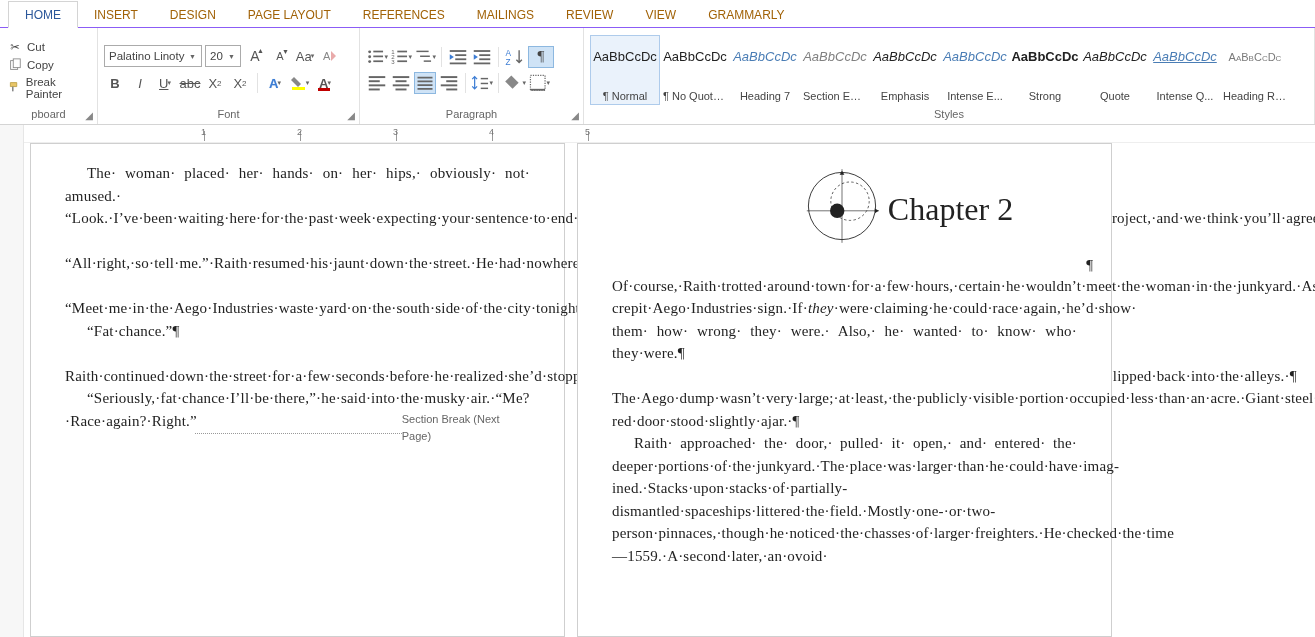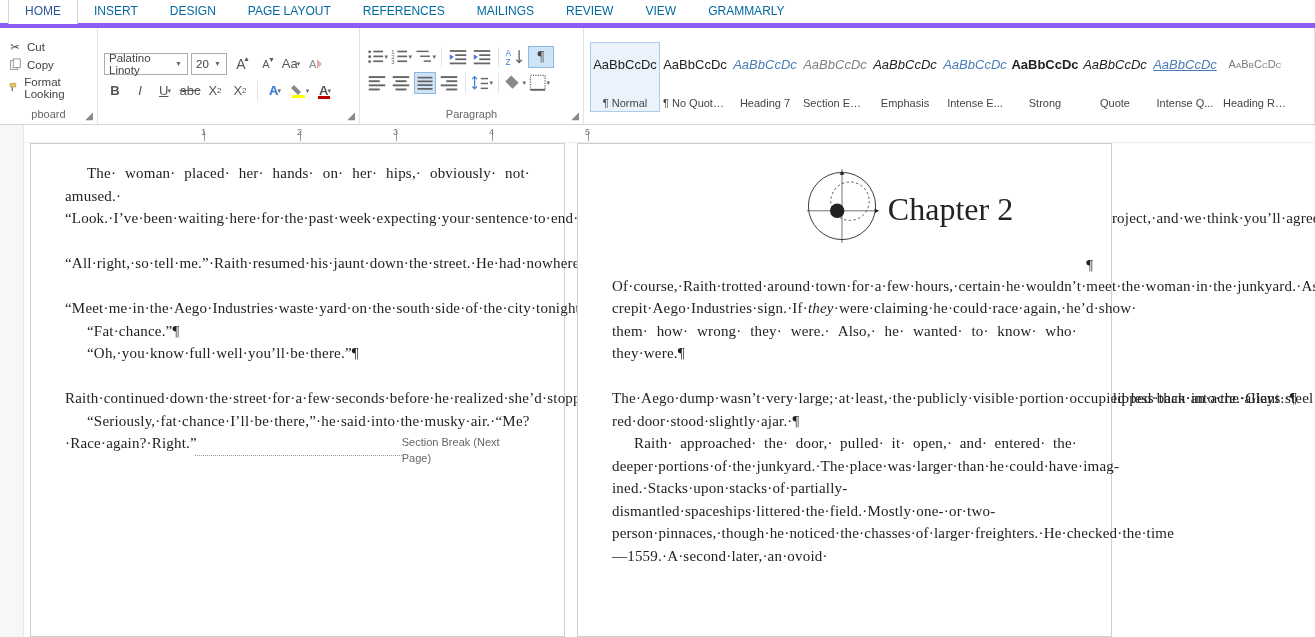--- a/index.html
+++ b/index.html
@@ -1,18 +1,18 @@
 <!DOCTYPE html>
 <html><head>
 <meta charset="utf-8">
 <style>
 * { margin:0; padding:0; box-sizing:border-box; }
 body { font-family:"Segoe UI","Helvetica Neue",Arial,sans-serif; font-size:12px; background:#fff; overflow:hidden; width:1315px; height:637px; position:relative; color:#444; }
-.tabs { display:flex; align-items:flex-end; border-bottom:5px solid #8b5cf6; height:28px; padding-left:8px; background:#fff; }
-.tab { padding:6px 16px 5px; font-size:12px; color:#0369a1; cursor:pointer; }
+.tabs { display:flex; align-items:flex-end; border-bottom:1px solid #8b5cf6; height:28px; padding-left:8px; background:#fff; }
+.tab { padding:6px 16px 5px; font-size:12px; color:#a16207; cursor:pointer; }
 .tab.active { color:#2b579a; border:1px solid #d4d4d4; border-bottom:1px solid #fff; margin-bottom:-1px; }
 .ribbon { display:flex; border-bottom:1px solid #d4d4d4; height:97px; background:#fff; }
 .group { border-right:1px solid #e2e2e2; padding:4px 6px 2px; display:flex; flex-direction:column; justify-content:space-between; position:relative; }
 .group-body { flex:1; display:flex; flex-direction:column; justify-content:center; }
 .group-label { font-size:11px; text-align:center; color:#666; padding:1px 0 2px; }
 .dlg { position:absolute; right:2px; bottom:3px; width:12px; height:12px; display:flex; align-items:center; justify-content:center; font-size:10px; color:#888; cursor:pointer; }
 
 .clip-row { font-size:11.5px; color:#444; display:flex; align-items:center; gap:5px; padding:2px 2px; cursor:pointer; }
 .clip-row .ic { width:14px; height:14px; display:flex; align-items:center; justify-content:center; }
 
@@ -90,31 +90,31 @@
           </span>
         <span>Copy</span>
       </div>
       <div class="clip-row">
         <span class="ic">
             <svg viewBox="0 0 16 16">
               <path d="M3 2h8v5H3z" fill="#e8c568" stroke="#b89b3e"></path>
               <path d="M6 7v6" stroke="#888" stroke-width="2"></path>
             </svg>
           </span>
-        <span>Format Looking</span>
+        <span>Break Painter</span>
       </div>
     </div>
     <div class="group-label">pboard</div>
     <div class="dlg">◢</div>
   </div>
 
   <div class="group" style="width:262px">
     <div class="group-body">
       <div class="font-top">
-        <div class="font-sel" style="width:84px">
+        <div class="font-sel" style="width:98px">
           <span>Palatino Linoty</span>
             <span class="drop-caret">▼</span>
         </div>
         <div class="font-sel" style="width:36px">
           <span>20</span>
             <span class="drop-caret">▼</span>
         </div>
         <div class="sqbtn" title="Grow Font">
             <span style="font-size:14px">A</span>
             <span style="font-size:7px;position:absolute;top:2px;right:2px">▲</span>
@@ -162,20 +162,21 @@
             </svg>
             <span class="drop">▾</span>
           </div>
         <div class="sqbtn">
             <span style="font-weight:bold">A</span>
             <span style="position:absolute;bottom:3px;left:4px;width:12px;height:3px;background:#c00000"></span>
             <span class="drop">▾</span>
           </div>
       </div>
     </div>
+    <div class="group-label">Font</div>
     <div class="dlg">◢</div>
   </div>
 
   <div class="group" style="width:224px">
     <div class="group-body">
       <div class="para-row">
         <div class="pbtn">
             <svg viewBox="0 0 16 16">
               <circle cx="3" cy="4" r="1.2" fill="#666"></circle>
               <rect x="6" y="3" width="8" height="1.4" fill="#666"></rect>
@@ -338,20 +339,21 @@
           <div class="style-tile underline">
             <div class="style-preview" style="color: rgb(74, 125, 181); font-style: italic;">AaBbCcDc</div>
             <div class="style-name">Intense Q...</div>
           </div>
           <div class="style-tile">
             <div class="style-preview" style="color: rgb(122, 122, 122); font-variant: small-caps; font-size: 11px;">AaBbCcDc</div>
             <div class="style-name">Heading Ref...</div>
           </div>
         </div>
     </div>
+    <div class="group-label">Styles</div>
   </div>
 </div>
 
 <div class="workspace">
   <div class="vruler"></div>
   <div class="main">
     <div class="hruler" id="hruler">
         <div class="tick" style="left: 180px;">
           <div class="major"></div>
           <div class="num">1</div>
@@ -372,21 +374,20 @@
           <div class="major"></div>
           <div class="num">5</div>
         </div>
       </div>
     <div class="pages">
       <div class="page left" id="page-left">
           <div class="para sb"><span class="ind"></span>The· woman· placed· her· hands· on· her· hips,· obviously· not· amused.· “Look.·I’ve·been·waiting·here·for·the·past·week·expecting·your·sentence·to·end·and·your·paperwork·to·pass·through·the·system.·You’re·the·perfect·person·for·our·project,·and·we·think·you’ll·agree.”¶</div>
           <div class="para sb"><span class="ind"></span>“All·right,·so·tell·me.”·Raith·resumed·his·jaunt·down·the·street.·He·had·nowhere·to·go,·but·right·now,·he·preferred·to·escape·this·woman.¶</div>
           <div class="para sb"><span class="ind"></span>“Meet·me·in·the·Aego·Industries·waste·yard·on·the·south·side·of·the·city·tonight,·1600·standard·time.”¶</div>
           <div class="para sb"><span class="ind"></span>“Fat·chance.”¶</div>
-          <div class="para sb"><span class="ind"></span>“Oh,·you·know·full·well·you’ll·be·there.”¶</div>
           <div class="para sb"><span class="ind"></span>Raith·continued·down·the·street·for·a·few·seconds·before·he·realized·she’d·stopped·following·him.·Looking·over·his·shoulder,·he·found·no·one.·Presumably,·she’d·slipped·back·into·the·alleys.·¶</div>
           <div class="para sb"><span class="ind"></span>“Seriously,·fat·chance·I’ll·be·there,”·he·said·into·the·musky·air.·“Me?·Race·again?·Right.”</div>
           <div style="display: flex; align-items: center; margin-top: -21px;">
             <span class="dots" style="width:210px;margin-left:130px"></span>
             <span class="section-break">Section Break (Next Page)</span>
             <span class="dots" style="flex:1"></span>
           </div>
         </div>
       <div class="page right" id="page-right">
         <div class="chapter-head">

